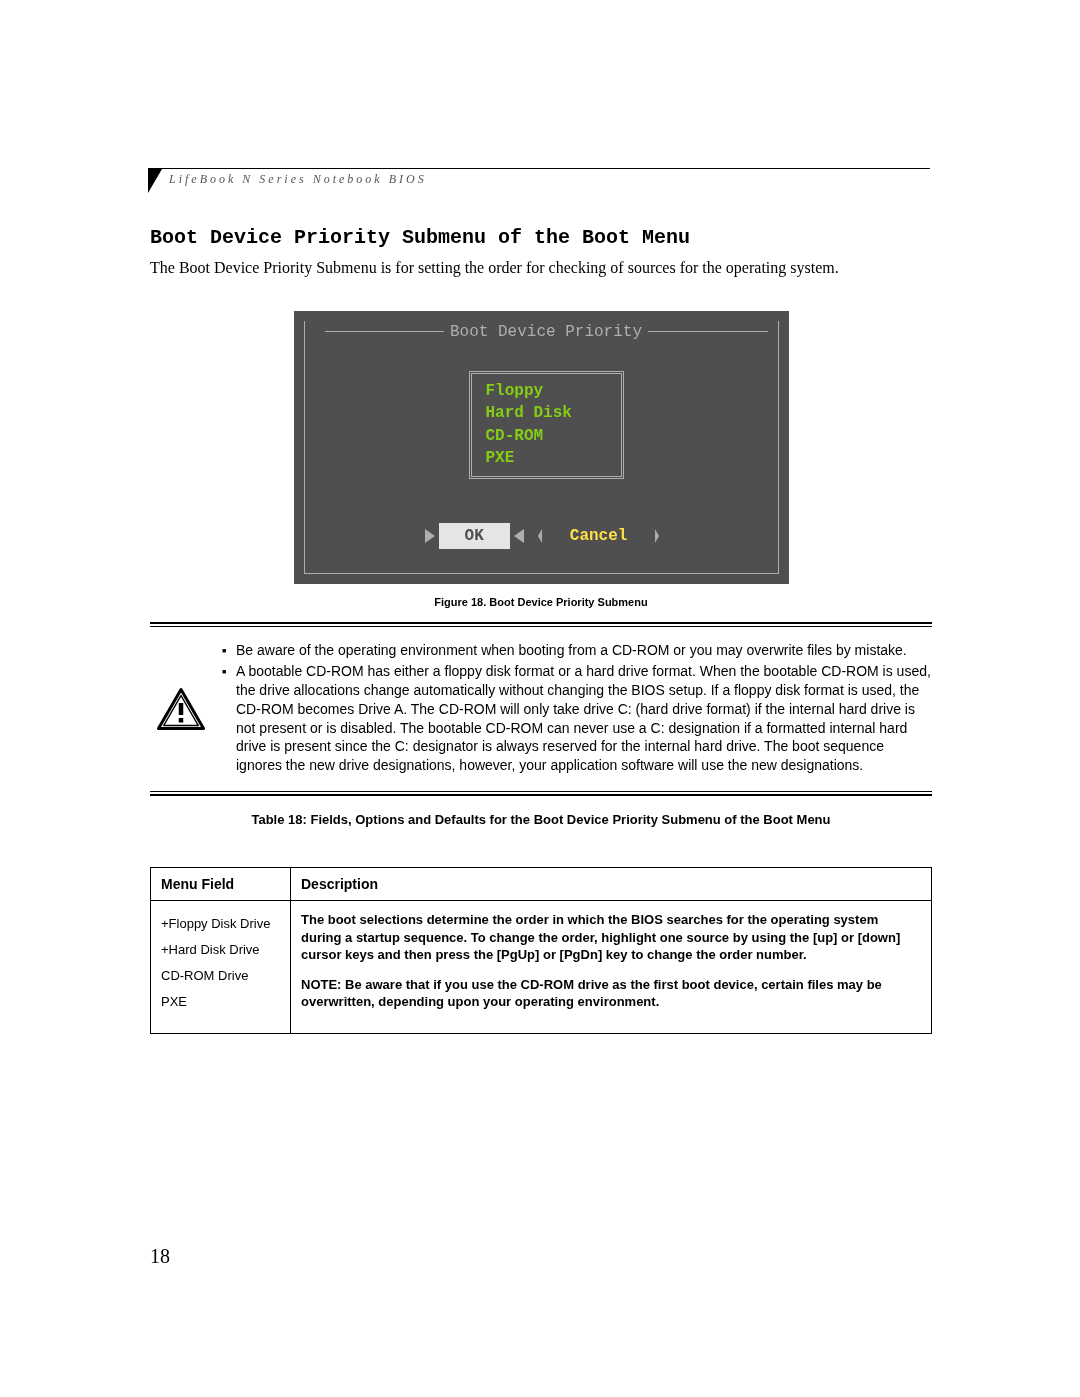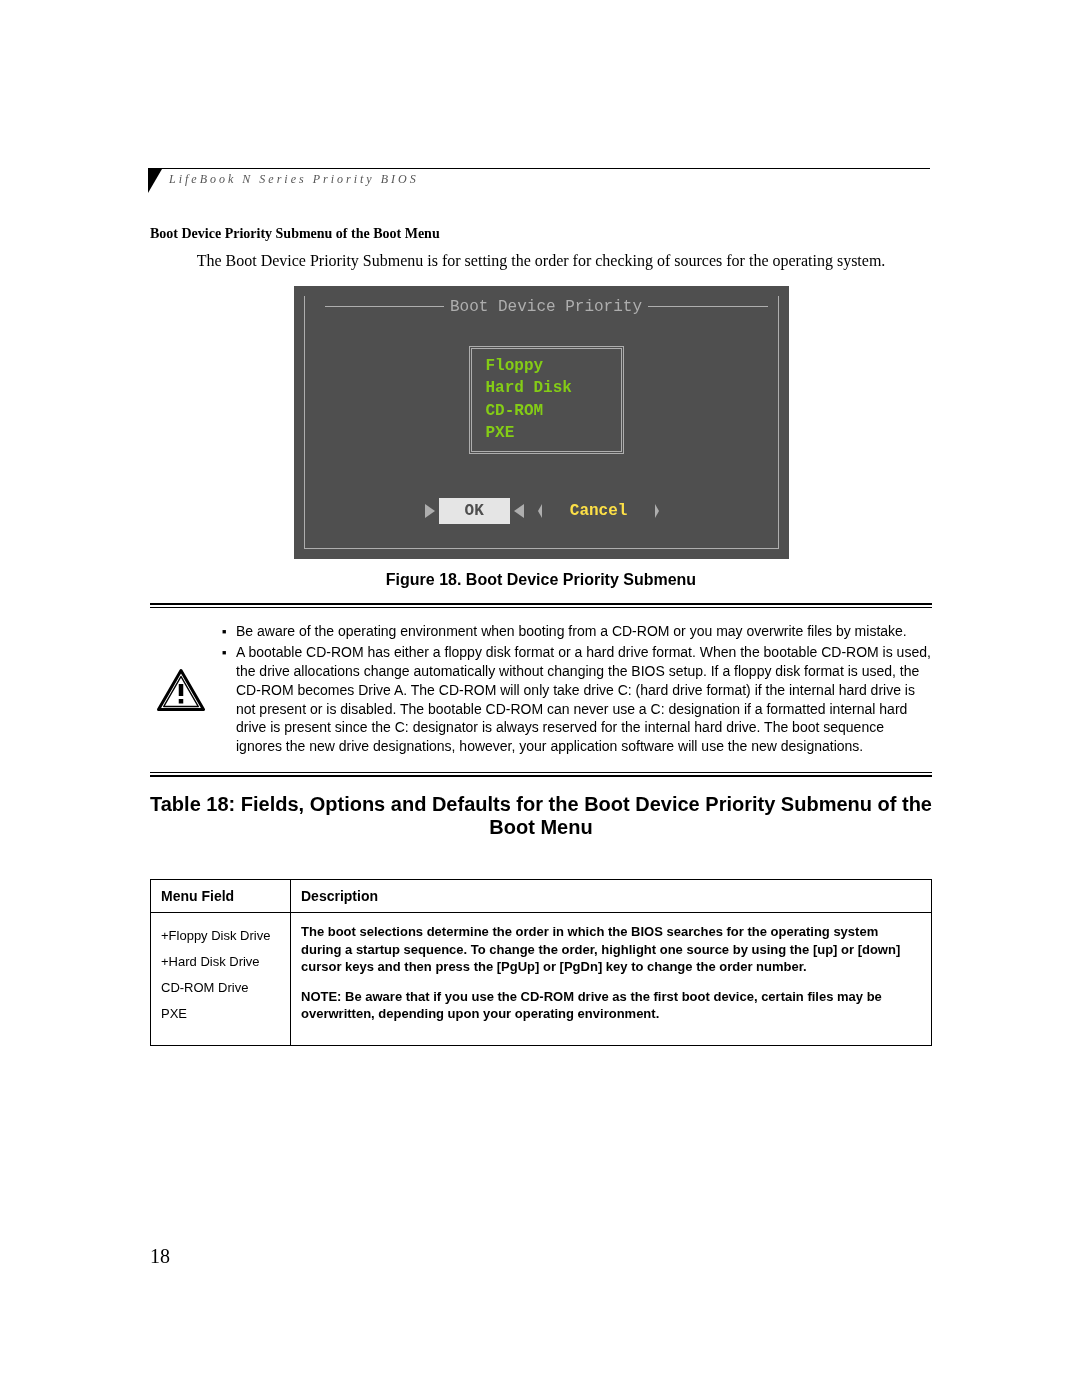--- a/index.html
+++ b/index.html
@@ -2,67 +2,67 @@
 <html><head>
 <meta charset="utf-8">
 <style>
   * { box-sizing: border-box; margin: 0; padding: 0; }
   html, body { width: 1080px; height: 1397px; background: #fff; font-family: Georgia, 'Times New Roman', serif; color: #000; }
   .page { position: relative; width: 1080px; height: 1397px; padding: 170px 150px 0 150px; }
   .header-bar { position: absolute; top: 168px; left: 148px; right: 150px; border-top: 1px solid #000; }
   .corner-triangle { position: absolute; top: 169px; left: 148px; width: 0; height: 0; border-top: 24px solid #000; border-right: 14px solid transparent; }
   .running-head { position: absolute; top: 172px; left: 169px; font-family: Georgia, serif; font-style: italic; font-size: 12px; letter-spacing: 3px; color: #555; }
   .content { position: absolute; top: 226px; left: 150px; right: 148px; }
-  .section-title { font-family: Liberation Serif, serif; font-weight: 700; font-size: 14px; margin-bottom: 8px; }
-  .section-desc { font-family: Georgia, serif; font-size: 16px; line-height: 1.35; margin-bottom: 14px; text-align: center; }
+  .section-title { font-family: Liberation Mono, monospace; font-weight: 700; font-size: 20px; margin-bottom: 8px; }
+  .section-desc { font-family: Georgia, serif; font-size: 16px; line-height: 1.35; margin-bottom: 32px; }
   .bios-wrap { width: 495px; margin: 0 auto 12px auto; }
   .bios { background: #4f4f4f; padding: 10px; font-family: 'Courier New', monospace; color: #aeaeae; font-size: 16px; line-height: 1.4; }
   .bios-frame { border: 1.5px solid #aeaeae; border-top: none; padding: 0 10px 18px 20px; position: relative; }
   .bios-title-row { display: flex; align-items: center; margin-bottom: 28px; }
   .bios-line { flex: 1; border-top: 1.5px solid #aeaeae; height: 0; }
   .bios-title { padding: 0 6px; color: #aeaeae; }
   .bios-listbox { border: 3px double #aeaeae; width: 155px; margin: 0 auto 44px auto; padding: 6px 14px 6px 14px; }
   .bios-listbox div { color: #84cc16; font-weight: bold; }
   .bios-buttons { display: flex; justify-content: center; gap: 34px; margin-bottom: 6px; }
   .bios-btn { position: relative; display: inline-block; padding: 2px 26px; font-weight: bold; }
   .bios-btn.ok { background: #e5e5e5; color: #4f4f4f; }
   .bios-btn.cancel { color: #fde047; }
   .arrow-l, .arrow-r { position: absolute; top: 50%; transform: translateY(-50%); width: 0; height: 0; }
   .bios-btn.ok .arrow-l { left: -14px; border-top: 7px solid transparent; border-bottom: 7px solid transparent; border-left: 10px solid #aeaeae; }
   .bios-btn.ok .arrow-r { right: -14px; border-top: 7px solid transparent; border-bottom: 7px solid transparent; border-right: 10px solid #aeaeae; }
   .bios-btn.cancel .arrow-l { left: -6px; border-top: 7px solid transparent; border-bottom: 7px solid transparent; border-right: 4px solid #aeaeae; }
   .bios-btn.cancel .arrow-r { right: -6px; border-top: 7px solid transparent; border-bottom: 7px solid transparent; border-left: 4px solid #aeaeae; }
-  .figure-caption { text-align: center; font-family: 'Segoe UI', Arial, sans-serif; font-size: 16px; font-weight: 700; margin: 10px 0 14px 0; }
+  .figure-caption { text-align: center; font-family: 'Segoe UI', Arial, sans-serif; font-size: 11px; font-weight: 700; margin: 10px 0 14px 0; }
   .rule { display: flex; flex-direction: column; gap: 2px; margin: 4px 0; }
   .rule .thick { border-top: 2px solid #000; }
   .rule .thin { border-top: 1px solid #000; }
   .warn-block { display: flex; padding: 10px 0; }
   .warn-icon { flex: 0 0 62px; display: flex; justify-content: center; align-items: center; }
   .warn-icon svg { width: 48px; height: 44px; }
   .warn-text { flex: 1; font-family: 'Segoe UI', Arial, sans-serif; font-size: 14px; line-height: 1.35; padding-left: 10px; }
   .warn-text ul { list-style: none; }
   .warn-text li { position: relative; padding-left: 14px; margin-bottom: 2px; }
   .warn-text li:before { content: "■"; font-size: 7px; position: absolute; left: 0; top: 5px; }
-  .table-caption { font-family: 'Segoe UI', Arial, sans-serif; font-weight: 700; font-size: 20px; text-align: center; margin: 16px 0 14px 0; }
+  .table-caption { font-family: 'Segoe UI', Arial, sans-serif; font-weight: 700; font-size: 13px; text-align: center; margin: 16px 0 14px 0; }
   table.fields { width: 100%; border-collapse: collapse; font-family: 'Segoe UI', Arial, sans-serif; font-size: 13px; margin-top: 40px; }
   table.fields th, table.fields td { border: 1px solid #000; text-align: left; vertical-align: top; }
   table.fields th { font-weight: 700; padding: 8px 10px; font-size: 14px; }
   table.fields td { padding: 10px 10px; }
   .menu-cell { width: 140px; line-height: 2.0; }
   .desc-cell { line-height: 1.35; }
   .desc-cell p { margin-bottom: 12px; font-weight: bold; }
   .page-num { position: absolute; left: 150px; top: 1245px; font-family: Georgia, serif; font-size: 20px; }
 </style>
 </head>
 <body>
 
 <div class="page">
   <div class="header-bar"></div>
   <div class="corner-triangle"></div>
-  <div class="running-head">LifeBook N Series Priority BIOS</div>
+  <div class="running-head">LifeBook N Series Notebook BIOS</div>
 
   <div class="content">
     <div class="section-title">Boot Device Priority Submenu of the Boot Menu</div>
     <div class="section-desc">The Boot Device Priority Submenu is for setting the order for checking of sources for the operating system.</div>
 
     <div class="bios-wrap">
       <div class="bios">
         <div class="bios-frame">
           <div class="bios-title-row">
             <div class="bios-line"></div>

